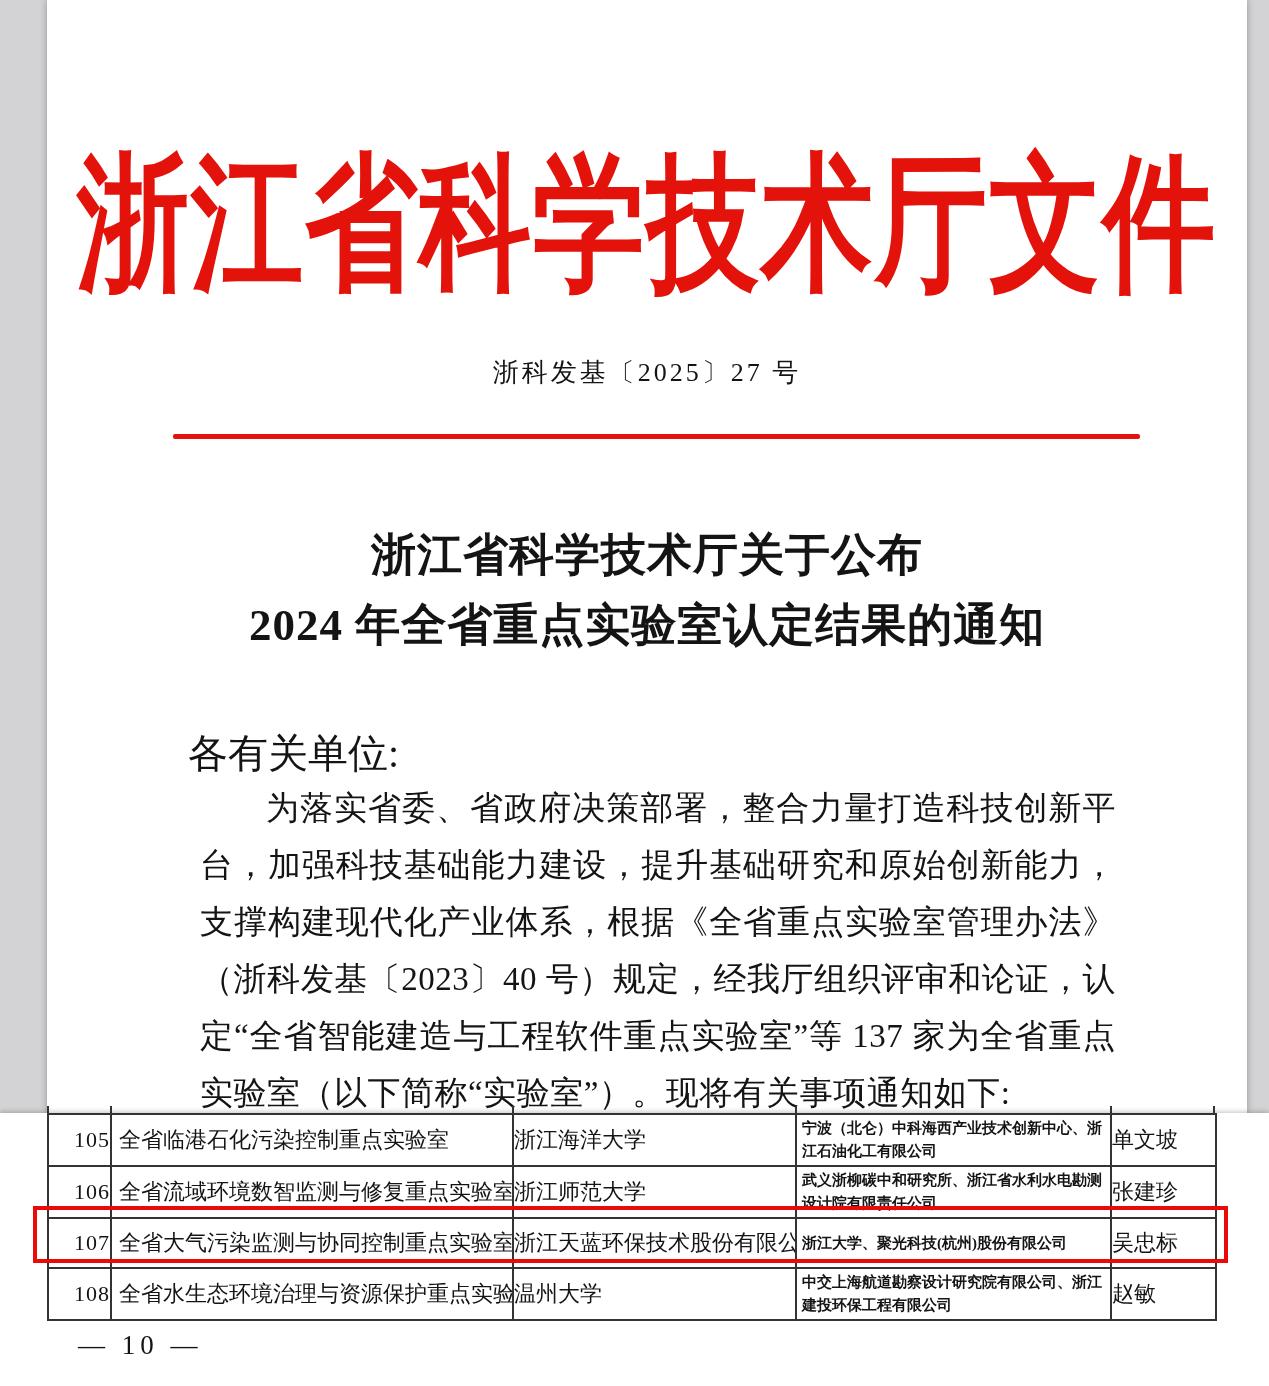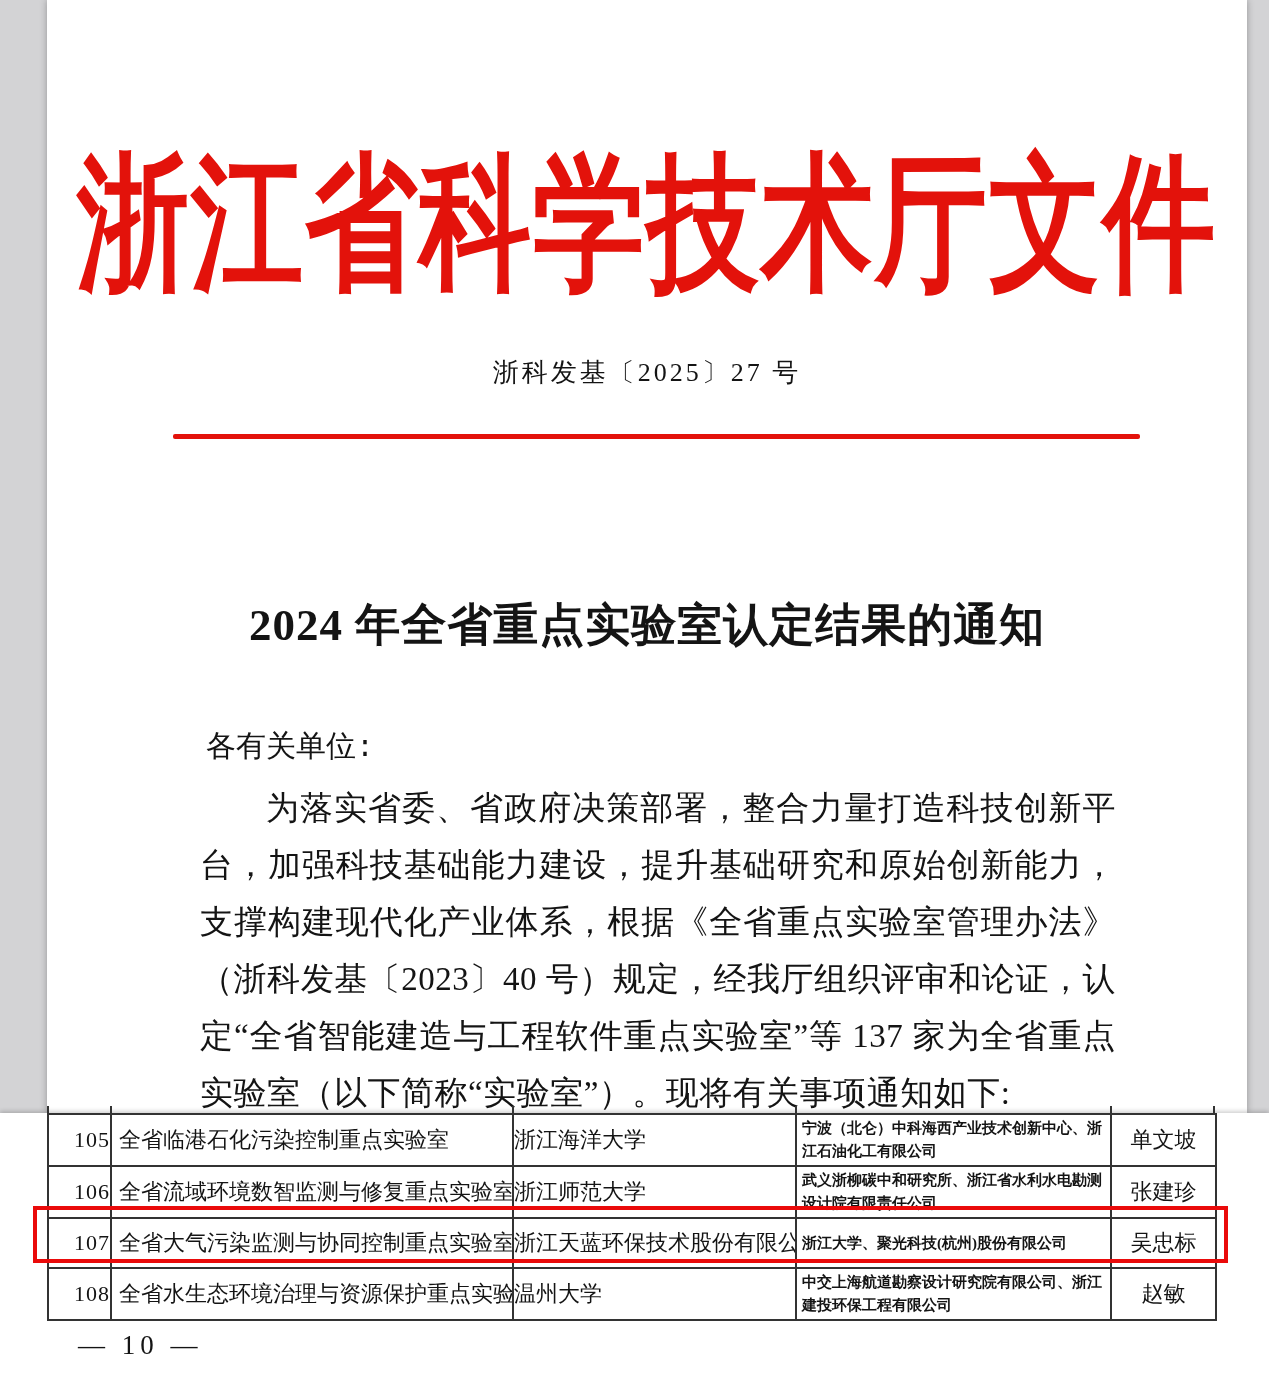--- a/index.html
+++ b/index.html
@@ -41,21 +41,21 @@
     background:var(--accent_red);border-radius:2px;
   }
   .subtitle{
     position:absolute;left:0;width:100%;text-align:center;
     font-weight:bold;font-size:45px;line-height:1.2;letter-spacing:1px;
     white-space:nowrap;
   }
   .subtitle.l1{top:528px;}
   .subtitle.l2{top:598px;}
   .salutation{
-    position:absolute;left:159px;top:726px;font-size:30px;font-family:Liberation Mono, monospace;
+    position:absolute;left:141px;top:726px;font-size:40px;
   }
   .body-par{
     position:absolute;left:153px;top:780px;width:916px;
     font-size:33px;line-height:57px;
     text-indent:66px;text-align:justify;
     word-break:break-all;letter-spacing:0.5px;
   }
   
   .page-bottom{
     position:absolute;left:0;top:1113px;width:1269px;height:273px;
@@ -70,21 +70,21 @@
     border:2px solid var(--table_border);
     vertical-align:middle;
     font-size:22px;line-height:24px;
     overflow:hidden;
   }
   td.c-no{text-align:right;font-size:23px;letter-spacing:1px;}
   td.c-lab{padding-left:7px;white-space:nowrap;}
   td.c-org{white-space:nowrap;}
   td.c-partners{padding:2px 5px;}
   td.c-partners .wrap{font-size:15px;line-height:23px;word-break:break-all;font-weight:bold;}
-  td.c-dir{text-align:center;}
+  td.c-dir{text-align:left;}
   tr.r{height:50px;}
   .stub{
     position:absolute;top:-7px;width:2px;height:7px;
     background:var(--table_border);
   }
   .highlight-box{
     position:absolute;left:33px;top:93px;width:1195px;height:57px;
     border:4px solid var(--highlight_red);
     pointer-events:none;z-index:5;background:transparent;
   }
@@ -95,20 +95,21 @@
 </style>
 </head>
 <body>
 
 <div class="canvas">
 
   <div class="page-top">
     <div class="doc-title">浙江省科学技术厅文件</div>
     <div class="doc-number">浙科发基〔2025〕27 号</div>
     <div class="red-divider"></div>
+    <div class="subtitle l1">浙江省科学技术厅关于公布</div>
     <div class="subtitle l2">2024 年全省重点实验室认定结果的通知</div>
     <div class="salutation">各有关单位:</div>
     <p class="body-par">为落实省委、省政府决策部署，整合力量打造科技创新平台，加强科技基础能力建设，提升基础研究和原始创新能力，支撑构建现代化产业体系，根据《全省重点实验室管理办法》（浙科发基〔2023〕40 号）规定，经我厅组织评审和论证，认定“全省智能建造与工程软件重点实验室”等 137 家为全省重点实验室（以下简称“实验室”）。现将有关事项通知如下:</p>
   </div>
 
   <div class="page-bottom">
 
     <table class="results">
       <colgroup>
         <col style="width:63px">

